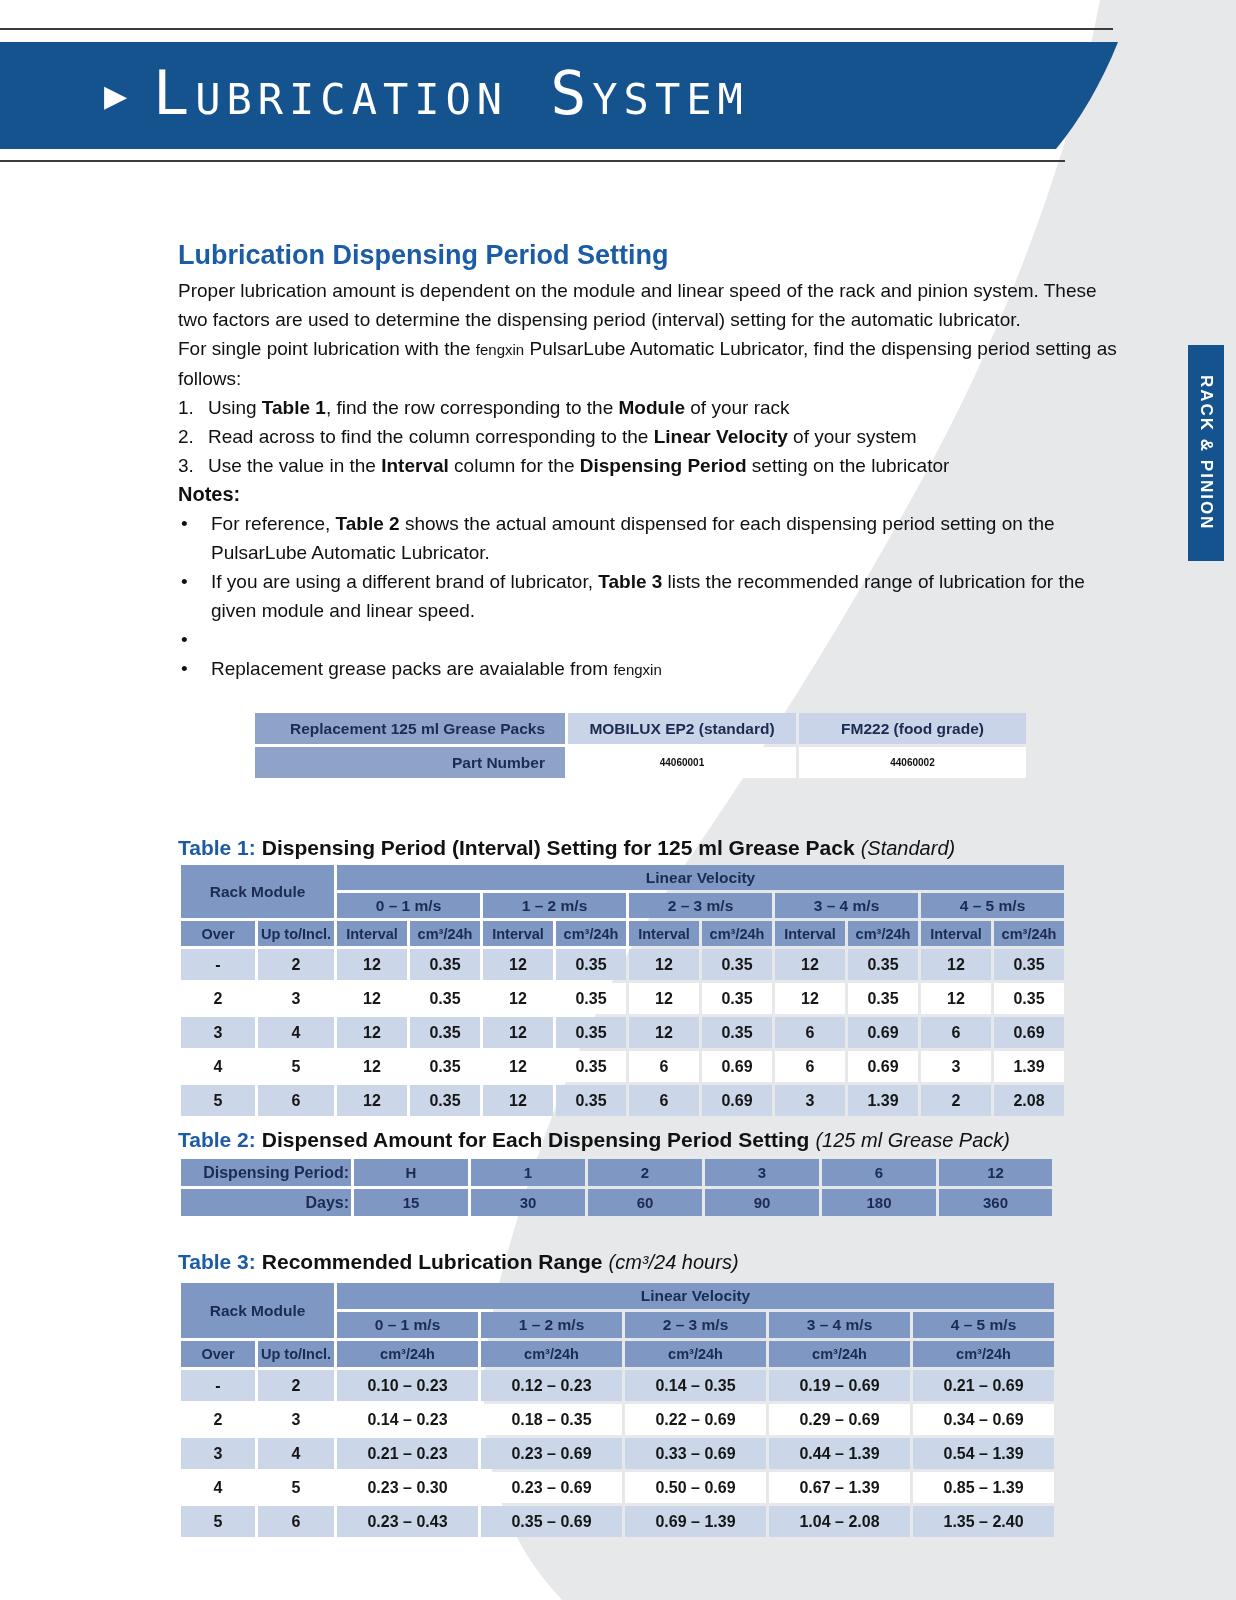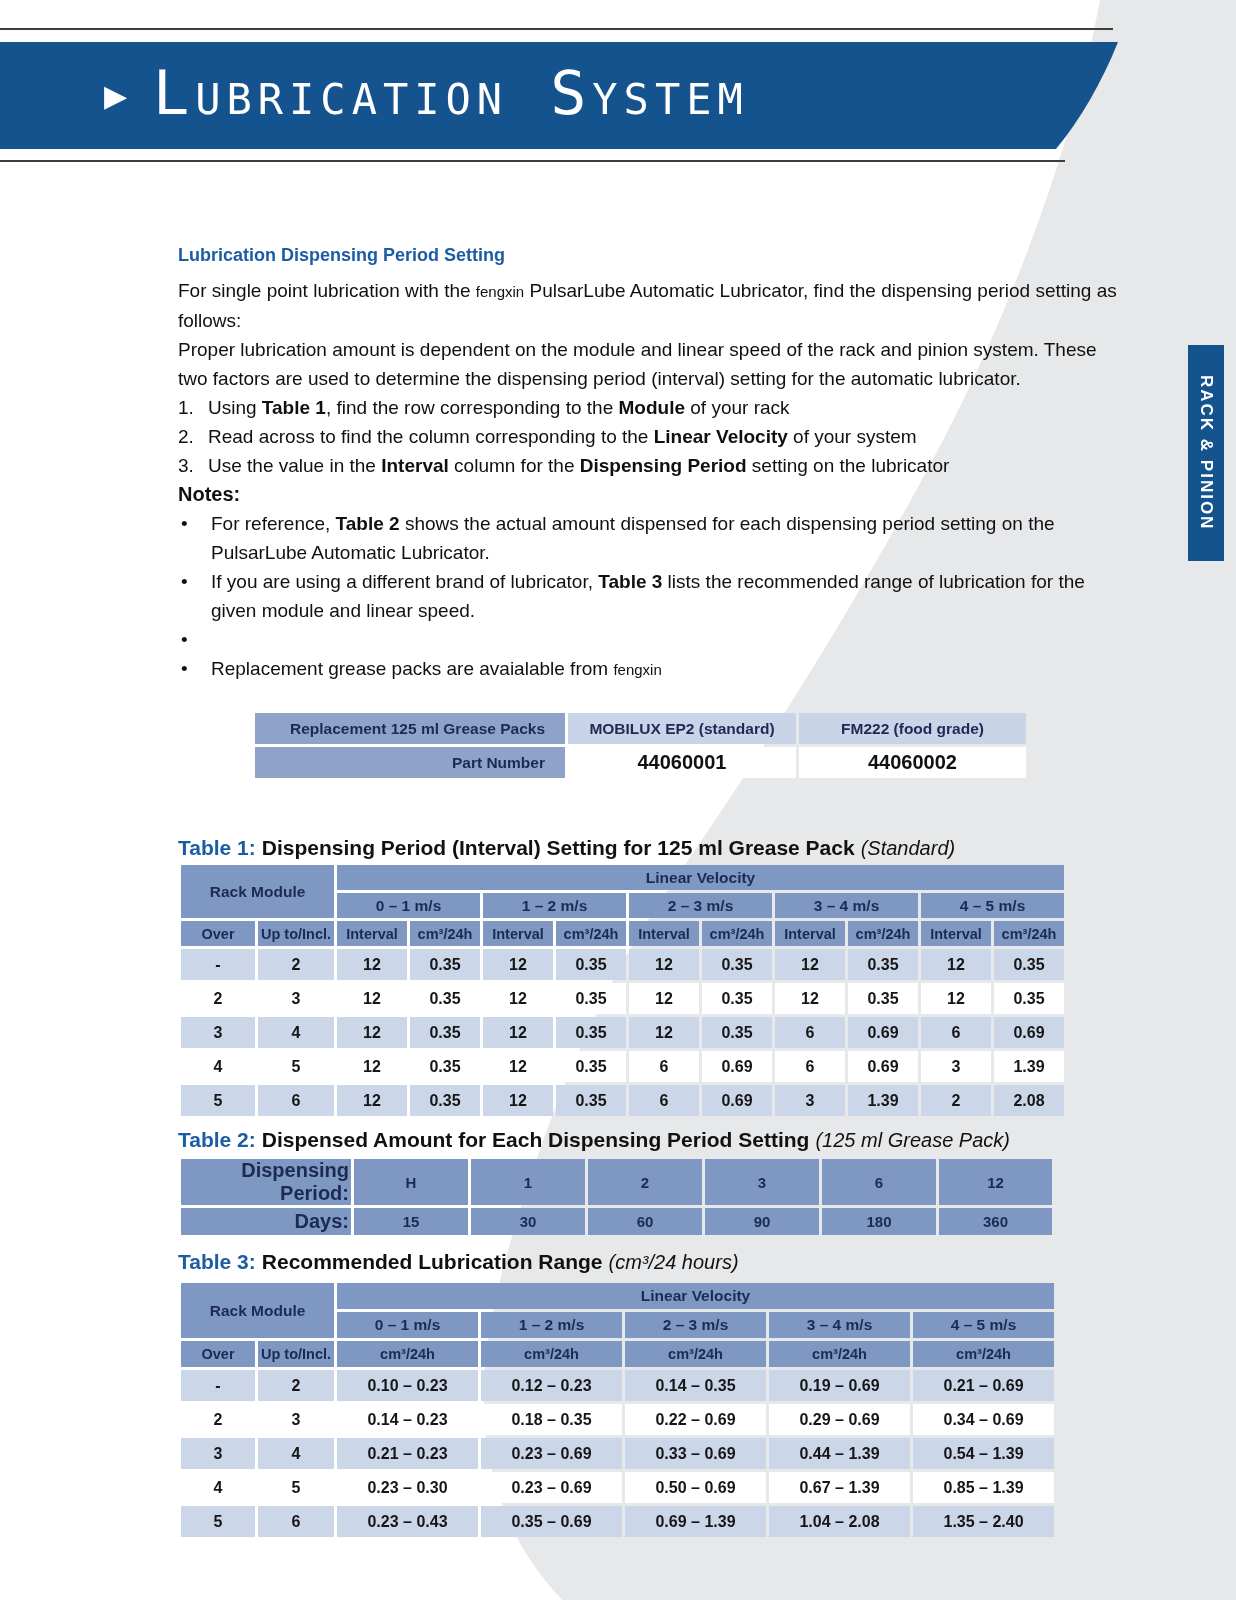--- a/index.html
+++ b/index.html
@@ -19,21 +19,21 @@
   .tri{color:#fff;font-size:30px;margin-left:104px;line-height:1;}
   .banner-title{font-family:"DejaVu Sans Mono",monospace;font-variant:small-caps;
                 font-weight:500;color:#fff;font-size:60px;letter-spacing:6px;margin:0 0 6px 26px;}
   
   .side-tab{position:absolute;left:1188px;top:345px;width:36px;height:216px;z-index:2;
             background:var(--banner-blue,#15538f);display:flex;align-items:center;justify-content:center;}
   .side-tab span{writing-mode:vertical-rl;color:#fff;font-weight:bold;font-size:17px;
                  letter-spacing:2px;white-space:nowrap;}
   
   .content{position:absolute;left:178px;top:238px;width:940px;z-index:2;font-size:19px;line-height:29px;}
-  .section-heading{color:var(--caption-blue,#1c5ca5);font-size:18px;line-height:34px;margin:0 0 4px 0;font-weight:bold;}
+  .section-heading{color:var(--caption-blue,#1c5ca5);font-size:27px;line-height:34px;margin:0 0 4px 0;font-weight:bold;}
   .para{margin:0;}
   .step{display:flex;}
   .step .num{flex:none;width:30px;}
   .notes-label{font-weight:bold;font-size:20px;}
   .note{display:flex;}
   .note .bullet{flex:none;width:30px;padding-left:3px;}
   .b{font-weight:bold;text-align:center;}
   .small-brand{font-size:15px;}
   
   .caption{position:absolute;z-index:2;font-size:21px;font-weight:bold;color:#111;white-space:nowrap;}
@@ -50,30 +50,30 @@
   .hdr-lg{font-size:15.5px;}
   td.data{font-size:16px;color:#161616;}
   td.shade-light{background:var(--row-light-blue,#ccd6e9);}
   td.shade-white{background:#fff;}
   
   #grease-table{left:252px;top:710px;width:768px;}
   #grease-table tr{height:31px;}
   #grease-table th.glabel{background:var(--label-blue,#8fa3c8);color:var(--navy-text,#1b2b52);
                           text-align:right;padding-right:20px;font-size:15.5px;}
   #grease-table td.gval-light{background:var(--value-light-blue,#c9d4e8);color:var(--navy-text,#1b2b52);font-size:15.5px;}
-  #grease-table td.gval-white{background:#fff;color:#111;font-size:20px;}
+  #grease-table td.gval-white{background:#fff;color:#111;font-size:10px;}
   
   #table1{left:178px;top:862px;width:858px;}
   #table1 thead tr{height:25px;}
   #table1 tbody tr{height:31px;}
   
   #table2{left:178px;top:1156px;width:858px;}
   #table2 tr{height:27px;}
   #table2 th.t2label{background:var(--header-blue,#7f98c3);color:var(--navy-text,#1b2b52);
-                     text-align:right;font-size:20px;}
+                     text-align:right;font-size:16px;}
   #table2 td.t2dark{background:var(--header-blue,#7f98c3);color:var(--navy-text,#1b2b52);font-size:15px;}
   #table2 td.t2light{background:var(--value-light-blue,#c9d4e8);color:#161616;font-size:16px;}
   
   #table3{left:178px;top:1280px;width:858px;}
   #table3 thead tr{height:26px;}
   #table3 tbody tr{height:31px;}
 </style>
 </head>
 <body>
 
@@ -94,22 +94,22 @@
 
   <div class="rule rule-bottom"></div>
 
   <div class="side-tab">
     <span>RACK &amp; PINION</span>
   </div>
 
   <main class="content">
     <h2 class="section-heading">Lubrication Dispensing Period Setting</h2>
     <div id="intro">
+        <p class="para"><span>Proper lubrication amount is dependent on the module and linear speed of the rack and pinion system. These two factors are used to determine the dispensing period (interval) setting for the automatic lubricator.</span></p>
         <p class="para"><span>For single point lubrication with the </span><span class="small-brand">fengxin</span><span> PulsarLube Automatic Lubricator, find the dispensing period setting as follows:</span></p>
-        <p class="para"><span>Proper lubrication amount is dependent on the module and linear speed of the rack and pinion system. These two factors are used to determine the dispensing period (interval) setting for the automatic lubricator.</span></p>
       </div>
     <div id="steps">
         <div class="step">
           <span class="num">1.</span>
           <span class="body"><span>Using </span><span class="b ">Table 1</span><span>, find the row corresponding to the </span><span class="b ">Module</span><span> of your rack</span></span>
         </div>
         <div class="step">
           <span class="num">2.</span>
           <span class="body"><span>Read across to find the column corresponding to the </span><span class="b ">Linear Velocity</span><span> of your system</span></span>
         </div>

